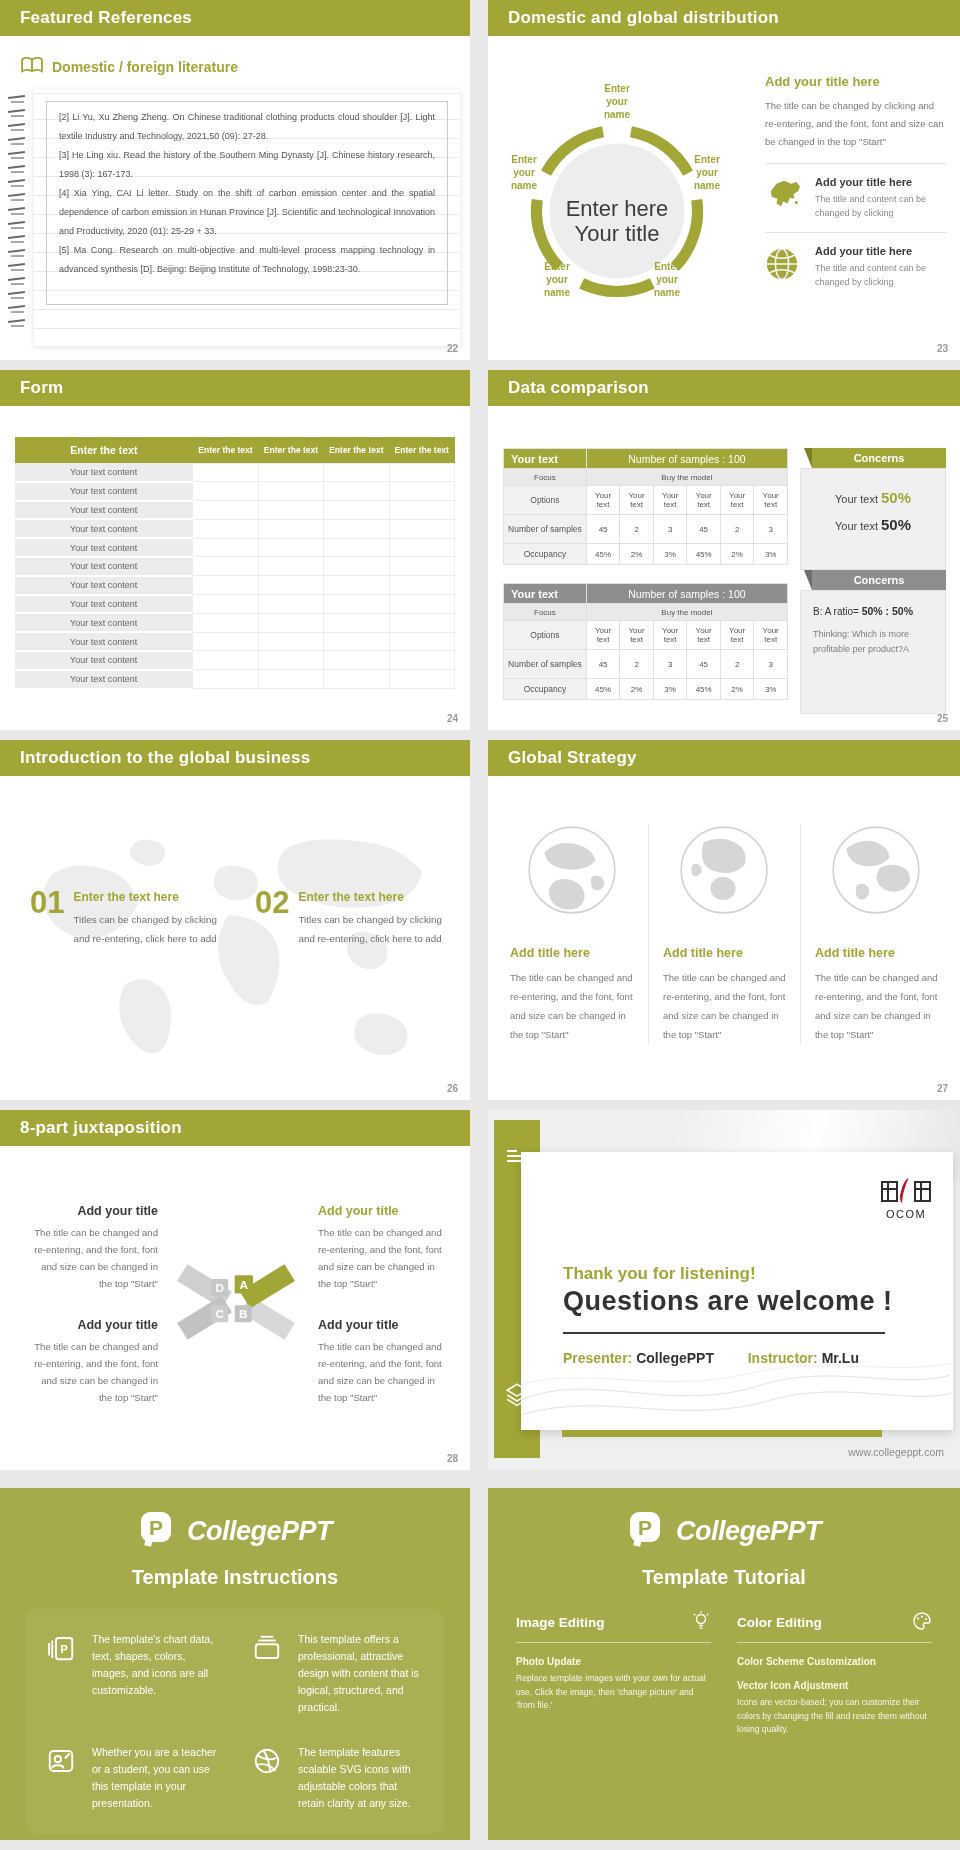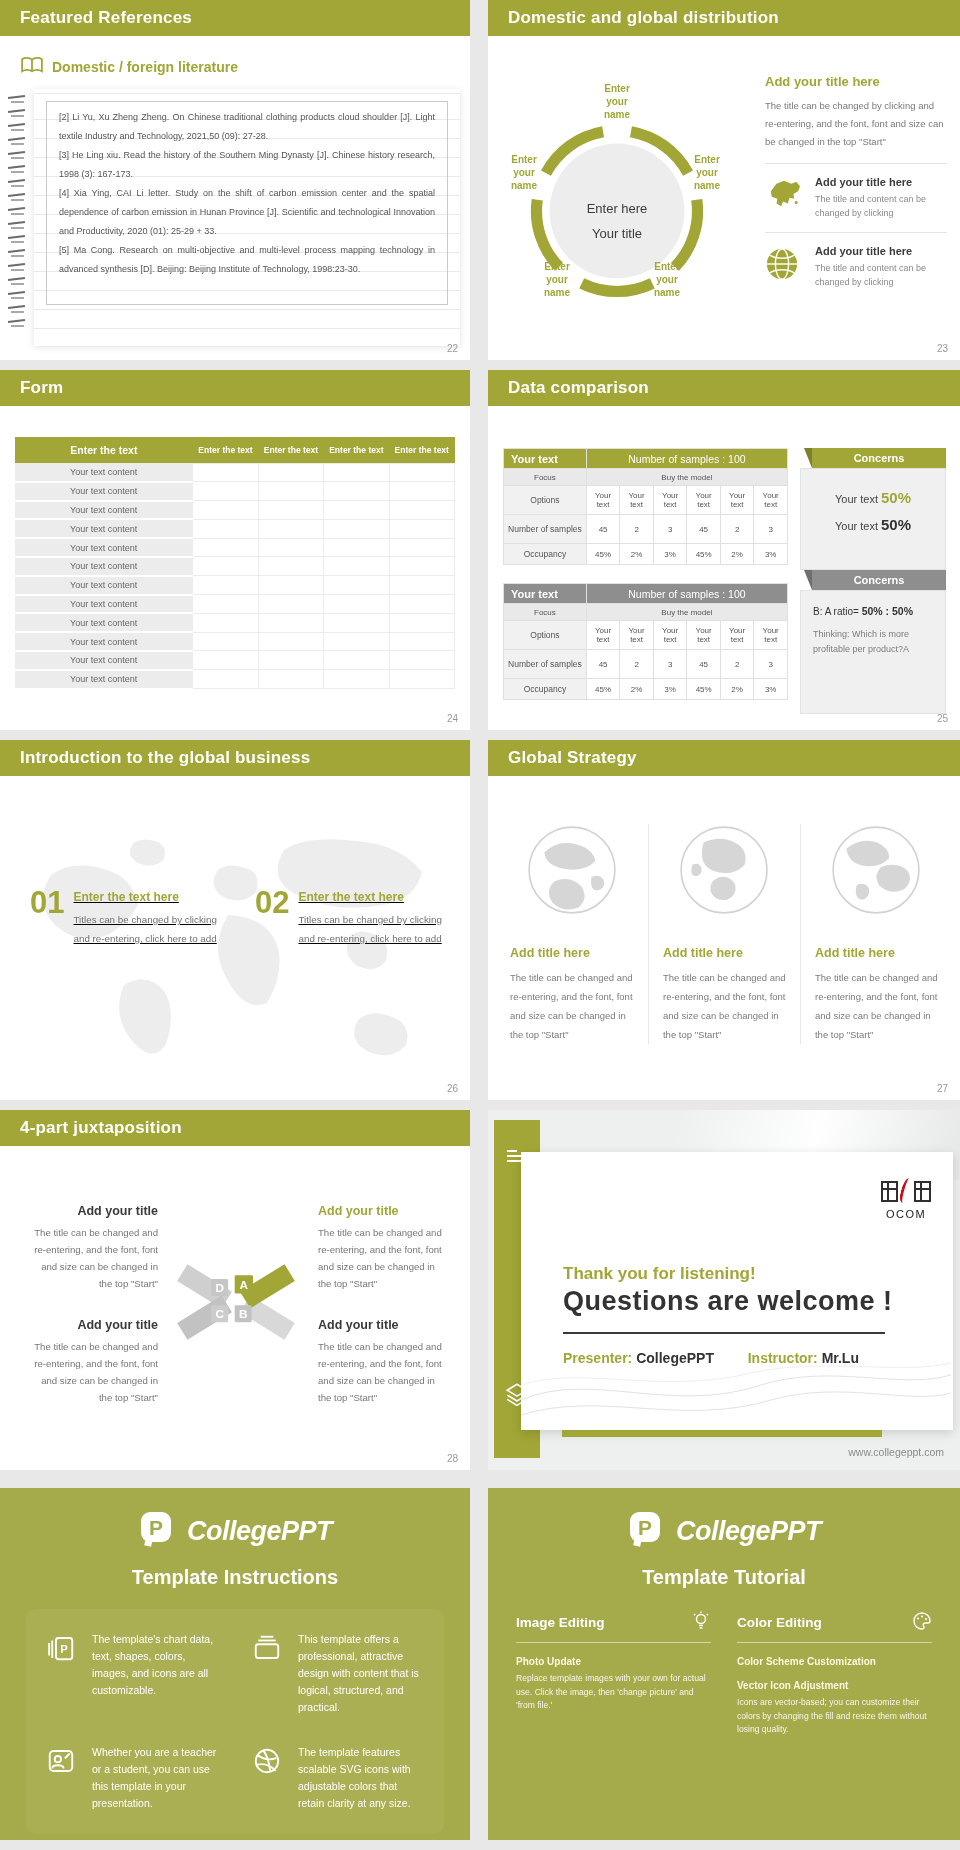--- a/index.html
+++ b/index.html
@@ -1,38 +1,38 @@
 <!DOCTYPE html>
 <html><head>
 <meta charset="utf-8">
 <style>
   html,body { margin:0; padding:0; }
   body { width:960px; height:1850px; background:#e8e8e8; font-family:"Liberation Sans", sans-serif; }
   .page { display:grid; grid-template-columns:470px 472px; grid-template-rows:repeat(5,360px); column-gap:18px; row-gap:10px; width:960px; }
   .slide { position:relative; background:#fff; overflow:hidden; }
   .bar { height:36px; background:#a1a636; color:#fff; font-weight:bold; font-size:17px; line-height:36px; padding-left:20px; letter-spacing:.2px; }
-  .pagenum { position:absolute; right:12px; bottom:6px; font-size:10px; color:#9a9a9a; }
+  .pagenum { position:absolute; right:12px; bottom:6px; font-size:10px; color:#9a9a9a;font-weight:bold; }
 
   
   .s22-head { display:flex; align-items:center; gap:8px; margin:20px 0 0 20px; color:#a1a636; font-weight:bold; font-size:14px; }
   .notebook { display:flex; margin:12px 10px 0 6px; }
   .coilcol { width:28px; padding-top:4px; }
   .coil { position:relative; height:14px; }
   .coil::before { content:""; position:absolute; left:2px; top:3px; width:17px; height:2px; background:#6b6b6b; transform:rotate(-7deg); }
   .coil::after { content:""; position:absolute; left:5px; top:8px; width:13px; height:2px; background:#a9a9a9; }
   .refpanel { flex:1; background:#fff; box-shadow:0 1px 7px rgba(0,0,0,.12); padding:12px 12px 10px 12px; height:235px;
               background-image:repeating-linear-gradient(to bottom, transparent 0 18px, #e9e9e9 18px 19px); background-origin:content-box; }
   .refbox { border:1px solid #c9c9c9; height:196px; padding:6px 12px 0 12px; font-size:9px; color:#555; line-height:19px; text-align:justify; overflow:hidden; }
   .refbox p { margin:0; }
 
   
   .s23-body { position:relative; height:324px; }
   .diagram { position:absolute; left:0; top:0; width:270px; height:324px; }
   .diagram svg { position:absolute; left:12px; top:58px; }
-  .d-center { position:absolute; left:49px; top:160px; width:160px; text-align:center; color:#3c3c3c; font-size:13px; line-height:25px; }
+  .d-center { position:absolute; left:49px; top:160px; width:160px; text-align:center; color:#3c3c3c; font-size:22px; line-height:25px; }
   .node { position:absolute; width:64px; text-align:center; color:#a1a636; font-weight:bold; font-size:10px; line-height:13px; white-space:pre-line; }
   .n-top { left:97px; top:46px; } .n-ul { left:4px; top:117px; } .n-ur { left:187px; top:117px; }
   .n-ll { left:37px; top:224px; } .n-lr { left:147px; top:224px; }
   .s23-right { position:absolute; left:277px; top:38px; width:182px; }
   .s23-right h3 { margin:0 0 8px; font-size:13px; color:#a1a636; }
   .s23-right > p { margin:0; font-size:9.5px; color:#7a7a7a; line-height:18px; }
   .divider { border-top:1px solid #e3e3e3; margin:12px 0; }
   .mini-item { display:flex; gap:10px; align-items:flex-start; }
   .mini-item h4 { margin:0 0 4px; font-size:11px; color:#3c3c3c; }
   .mini-item p { margin:0; font-size:9px; color:#8a8a8a; line-height:14px; }
@@ -73,21 +73,21 @@
   .cb2 { top:122px; } .cb2 .cbody { height:108px; padding:14px 12px 0; }
   .cb2 .ratio { font-size:10px; color:#333; margin-bottom:10px; }
   .cb2 .ratio b { font-size:10.5px;text-align:right; }
   .cb2 p.think { margin:0; font-size:9px; color:#7d7d7d; line-height:15px; }
 
   
   .worldmap { position:absolute; left:6px; top:70px; opacity:.9; }
   .s26-item { position:absolute; display:flex; gap:9px; }
   .i1 { left:30px; top:148px; } .i2 { left:255px; top:148px; }
   .bignum { font-size:31px; font-weight:bold; color:#a1a636; line-height:30px; }
-  .s26-item .txt { width:158px;text-decoration:underline; }
+  .s26-item .txt { width:158px; }
   .s26-item h3 { margin:2px 0 6px; font-size:12px; color:#a1a636; }
   .s26-item p { margin:0; font-size:9.8px; color:#6f6f6f; line-height:19px; }
 
   
   .s27-body { display:flex; padding:48px 8px 0; }
   .s27-col { width:33.33%; padding:0 14px; box-sizing:border-box; }
   .s27-col + .s27-col { border-left:1px solid #e7e7e7; }
   .globe-wrap { text-align:center; }
   .s27-col h3 { margin:26px 0 8px; font-size:12.5px; color:#a1a636; }
   .s27-col p { margin:0; font-size:9.5px; color:#7c7c7c; line-height:19px; }
@@ -542,21 +542,21 @@
             </svg>
         </div>
         <h3>Add title here</h3>
         <p>The title can be changed and re-entering, and the font, font and size can be changed in the top "Start"</p>
       </div>
     </div>
     <div class="pagenum">27</div>
   </section>
 
   <section class="slide">
-    <div class="bar"><span>4-part juxtaposition</span></div>
+    <div class="bar"><span>8-part juxtaposition</span></div>
     <div class="s28-body">
       <div class="s28-block b-tl">
         <h3>Add your title</h3>
         <p>The title can be changed and re-entering, and the font, font and size can be changed in the top "Start"</p>
       </div>
       <div class="s28-block b-tr">
         <h3>Add your title</h3>
         <p>The title can be changed and re-entering, and the font, font and size can be changed in the top "Start"</p>
       </div>
       <div class="s28-block b-bl">

